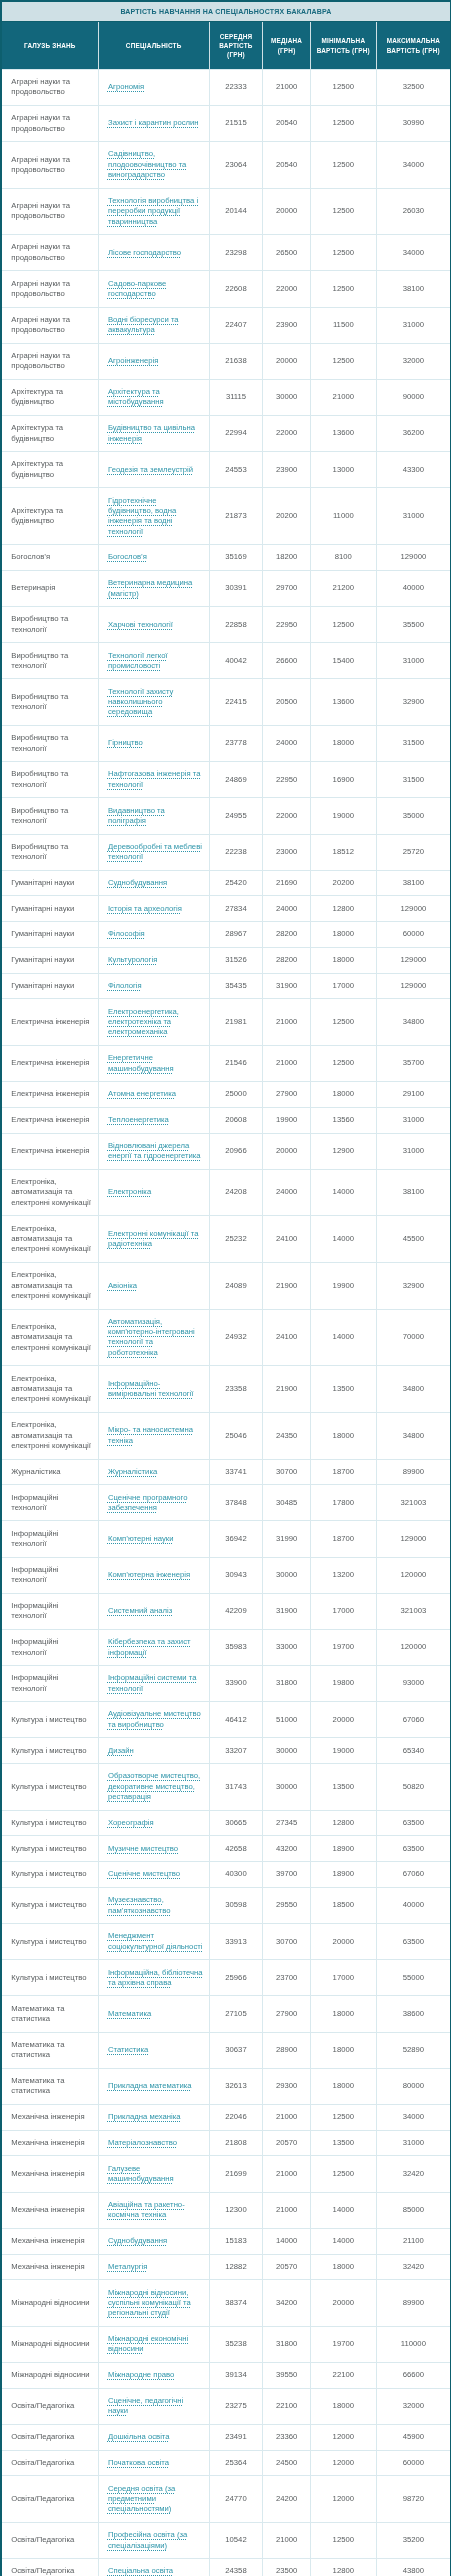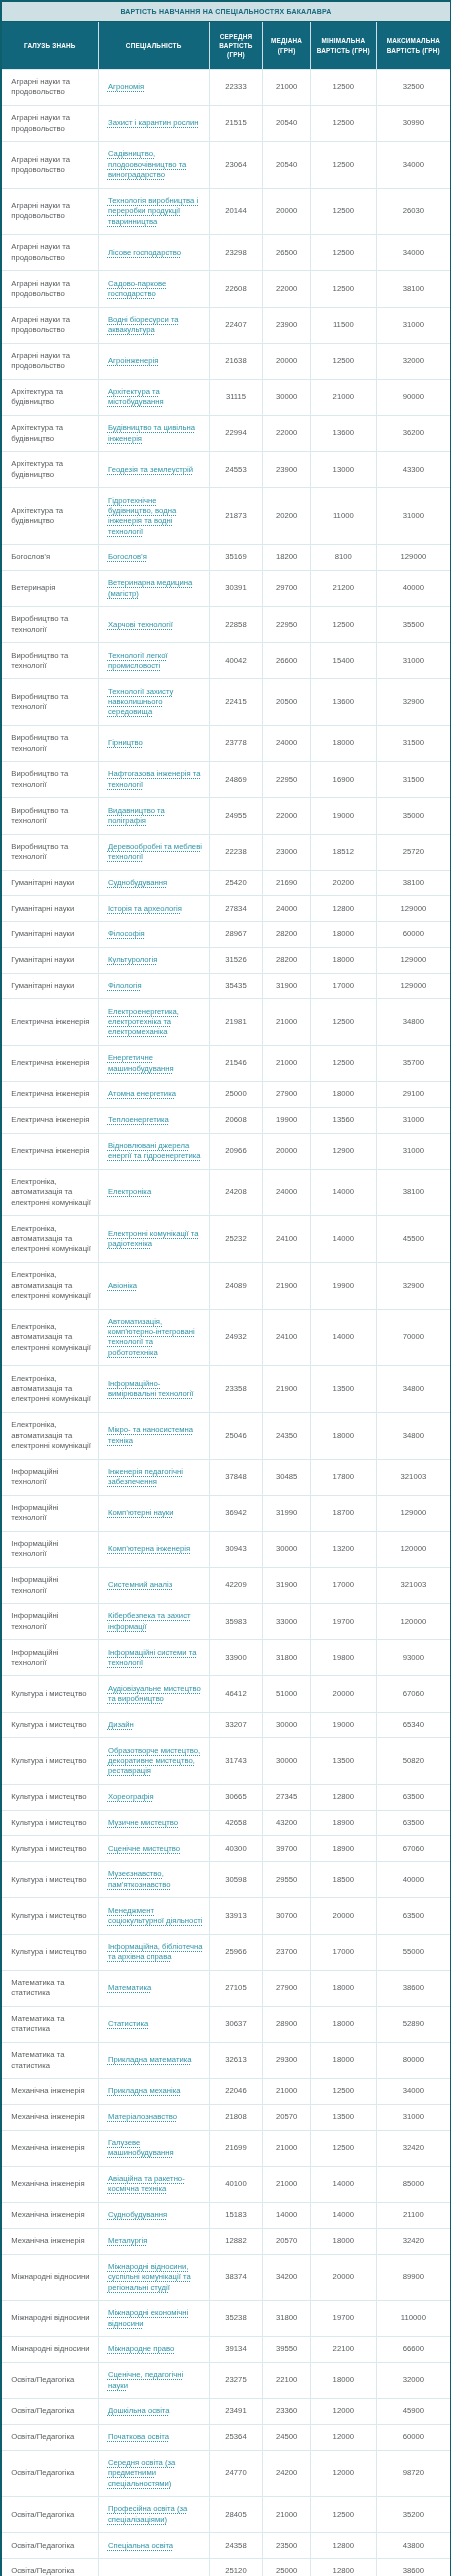--- a/index.html
+++ b/index.html
@@ -375,22 +375,30 @@
         </tr>
         <tr>
           <td class="cell-field">Електроніка, автоматизація та електронні комунікації</td>
           <td class="cell-spec"><a class="spec-link" href="#">Мікро- та наносистемна техніка</a></td>
           <td class="cell-num">25046</td>
           <td class="cell-num">24350</td>
           <td class="cell-num">18000</td>
           <td class="cell-num">34800</td>
         </tr>
         <tr>
+          <td class="cell-field">Журналістика</td>
+          <td class="cell-spec"><a class="spec-link" href="#">Журналістика</a></td>
+          <td class="cell-num">33741</td>
+          <td class="cell-num">30700</td>
+          <td class="cell-num">18700</td>
+          <td class="cell-num">89900</td>
+        </tr>
+        <tr>
           <td class="cell-field">Інформаційні технології</td>
-          <td class="cell-spec"><a class="spec-link" href="#">Інженерія педагогічні забезпечення</a></td>
+          <td class="cell-spec"><a class="spec-link" href="#">Сценічне програмного забезпечення</a></td>
           <td class="cell-num">37848</td>
           <td class="cell-num">30485</td>
           <td class="cell-num">17800</td>
           <td class="cell-num">321003</td>
         </tr>
         <tr>
           <td class="cell-field">Інформаційні технології</td>
           <td class="cell-spec"><a class="spec-link" href="#">Комп’ютерні науки</a></td>
           <td class="cell-num">36942</td>
           <td class="cell-num">31990</td>
@@ -545,21 +553,21 @@
           <td class="cell-field">Механічна інженерія</td>
           <td class="cell-spec"><a class="spec-link" href="#">Галузеве машинобудування</a></td>
           <td class="cell-num">21699</td>
           <td class="cell-num">21000</td>
           <td class="cell-num">12500</td>
           <td class="cell-num">32420</td>
         </tr>
         <tr>
           <td class="cell-field">Механічна інженерія</td>
           <td class="cell-spec"><a class="spec-link" href="#">Авіаційна та ракетно-космічна техніка</a></td>
-          <td class="cell-num">40100</td>
+          <td class="cell-num">12300</td>
           <td class="cell-num">21000</td>
           <td class="cell-num">14000</td>
           <td class="cell-num">85000</td>
         </tr>
         <tr>
           <td class="cell-field">Механічна інженерія</td>
           <td class="cell-spec"><a class="spec-link" href="#">Суднобудування</a></td>
           <td class="cell-num">15183</td>
           <td class="cell-num">14000</td>
           <td class="cell-num">14000</td>
@@ -625,21 +633,21 @@
           <td class="cell-field">Освіта/Педагогіка</td>
           <td class="cell-spec"><a class="spec-link" href="#">Середня освіта (за предметними спеціальностями)</a></td>
           <td class="cell-num">24770</td>
           <td class="cell-num">24200</td>
           <td class="cell-num">12000</td>
           <td class="cell-num">98720</td>
         </tr>
         <tr>
           <td class="cell-field">Освіта/Педагогіка</td>
           <td class="cell-spec"><a class="spec-link" href="#">Професійна освіта (за спеціалізаціями)</a></td>
-          <td class="cell-num">28405</td>
+          <td class="cell-num">10542</td>
           <td class="cell-num">21000</td>
           <td class="cell-num">12500</td>
           <td class="cell-num">35200</td>
         </tr>
         <tr>
           <td class="cell-field">Освіта/Педагогіка</td>
           <td class="cell-spec"><a class="spec-link" href="#">Спеціальна освіта</a></td>
           <td class="cell-num">24358</td>
           <td class="cell-num">23500</td>
           <td class="cell-num">12800</td>

